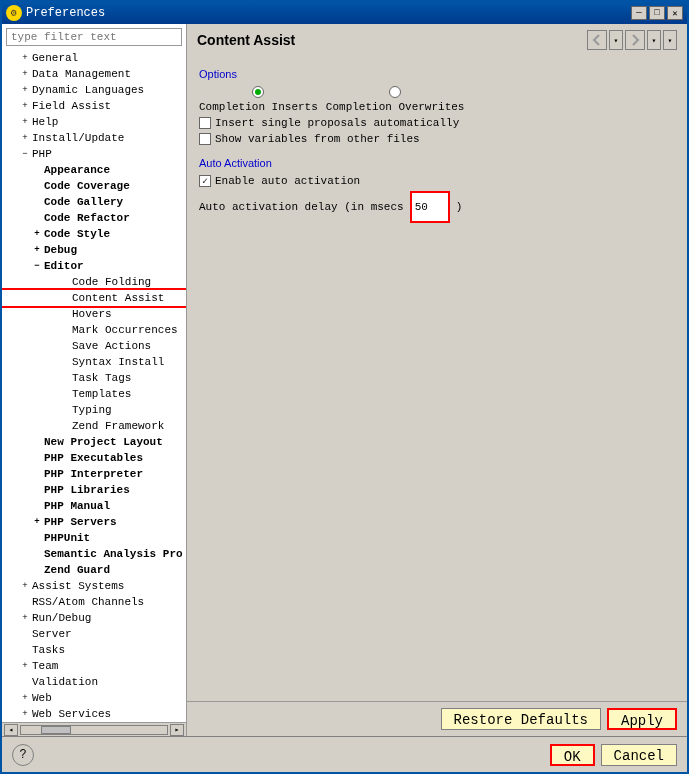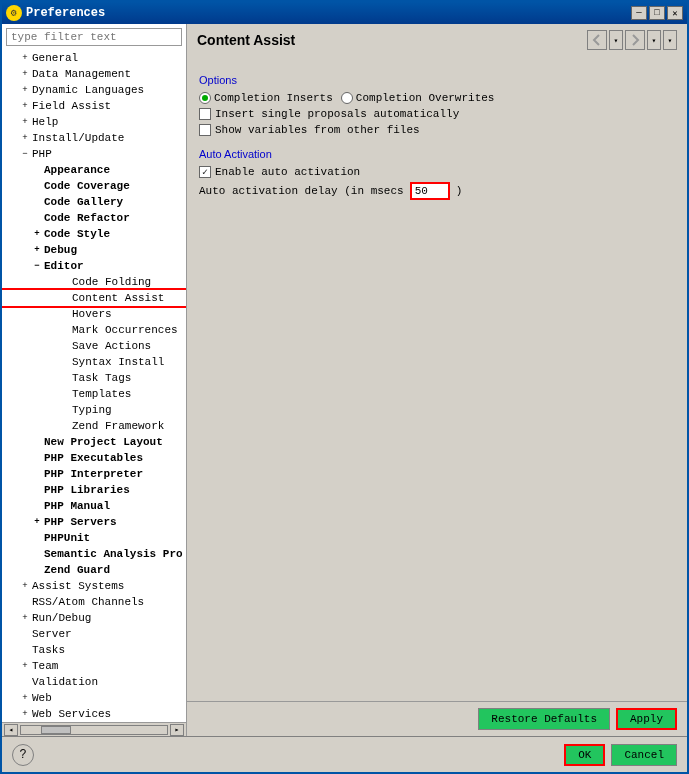--- a/index.html
+++ b/index.html
@@ -39,21 +39,21 @@
       background: #ffd700;
       border-radius: 50%;
       display: flex;
       align-items: center;
       justify-content: center;
       font-size: 10px;
       color: #333;
     }
     .title-text {
       font-size: 12px;
-      font-weight: bold;
+      font-weight: normal;
     }
     .title-buttons {
       display: flex;
       gap: 2px;
     }
     .title-btn {
       width: 16px;
       height: 14px;
       border: 1px solid #666;
       background: #d4d0c8;
@@ -209,36 +209,37 @@
       flex: 1;
       background: #d4d0c8;
       padding: 8px 12px;
       overflow-y: auto;
     }
     .section-header {
       color: #0000cc;
       font-size: 11px;
       font-family: sans-serif;
       margin-bottom: 6px;
-      margin-top: 10px;
+      margin-top: 4px;
     }
     .options-group {
       margin-bottom: 12px;
     }
     .radio-row {
       display: flex;
       align-items: center;
       gap: 8px;
       margin-bottom: 4px;
       font-size: 11px;
     }
     .radio-item {
       display: flex;
       align-items: center;
       gap: 3px;
+      flex-direction: column;
     }
     .radio-input {
       width: 12px;
       height: 12px;
       border: 1px solid #666;
       border-radius: 50%;
       background: white;
       display: flex;
       align-items: center;
       justify-content: center;
@@ -284,42 +285,42 @@
     }
     .delay-row {
       display: flex;
       align-items: center;
       gap: 6px;
       font-size: 11px;
       margin-top: 4px;
     }
     .delay-input {
       width: 40px;
-      height: 18px;
+      height: 32px;
       border: 2px solid #ff0000;
       padding: 1px 3px;
       font-family: 'Courier New', monospace;
       font-size: 11px;
       background: white;
     }
     .panel-footer {
       display: flex;
       align-items: center;
       justify-content: flex-end;
       padding: 6px 10px;
       gap: 6px;
       background: #d4d0c8;
       border-top: 1px solid #999;
     }
     .btn {
       padding: 3px 12px;
       border: 1px solid #808080;
-      background: #22c55e;
+      background: #fef9c3;
       font-family: 'Courier New', monospace;
-      font-size: 11px;
+      font-size: 14px;
       cursor: pointer;
       height: 22px;
     }
     .btn-outlined {
       border: 2px solid #ff0000;
     }
     .bottom-bar {
       height: 36px;
       background: #d4d0c8;
       border-top: 1px solid #808080;

